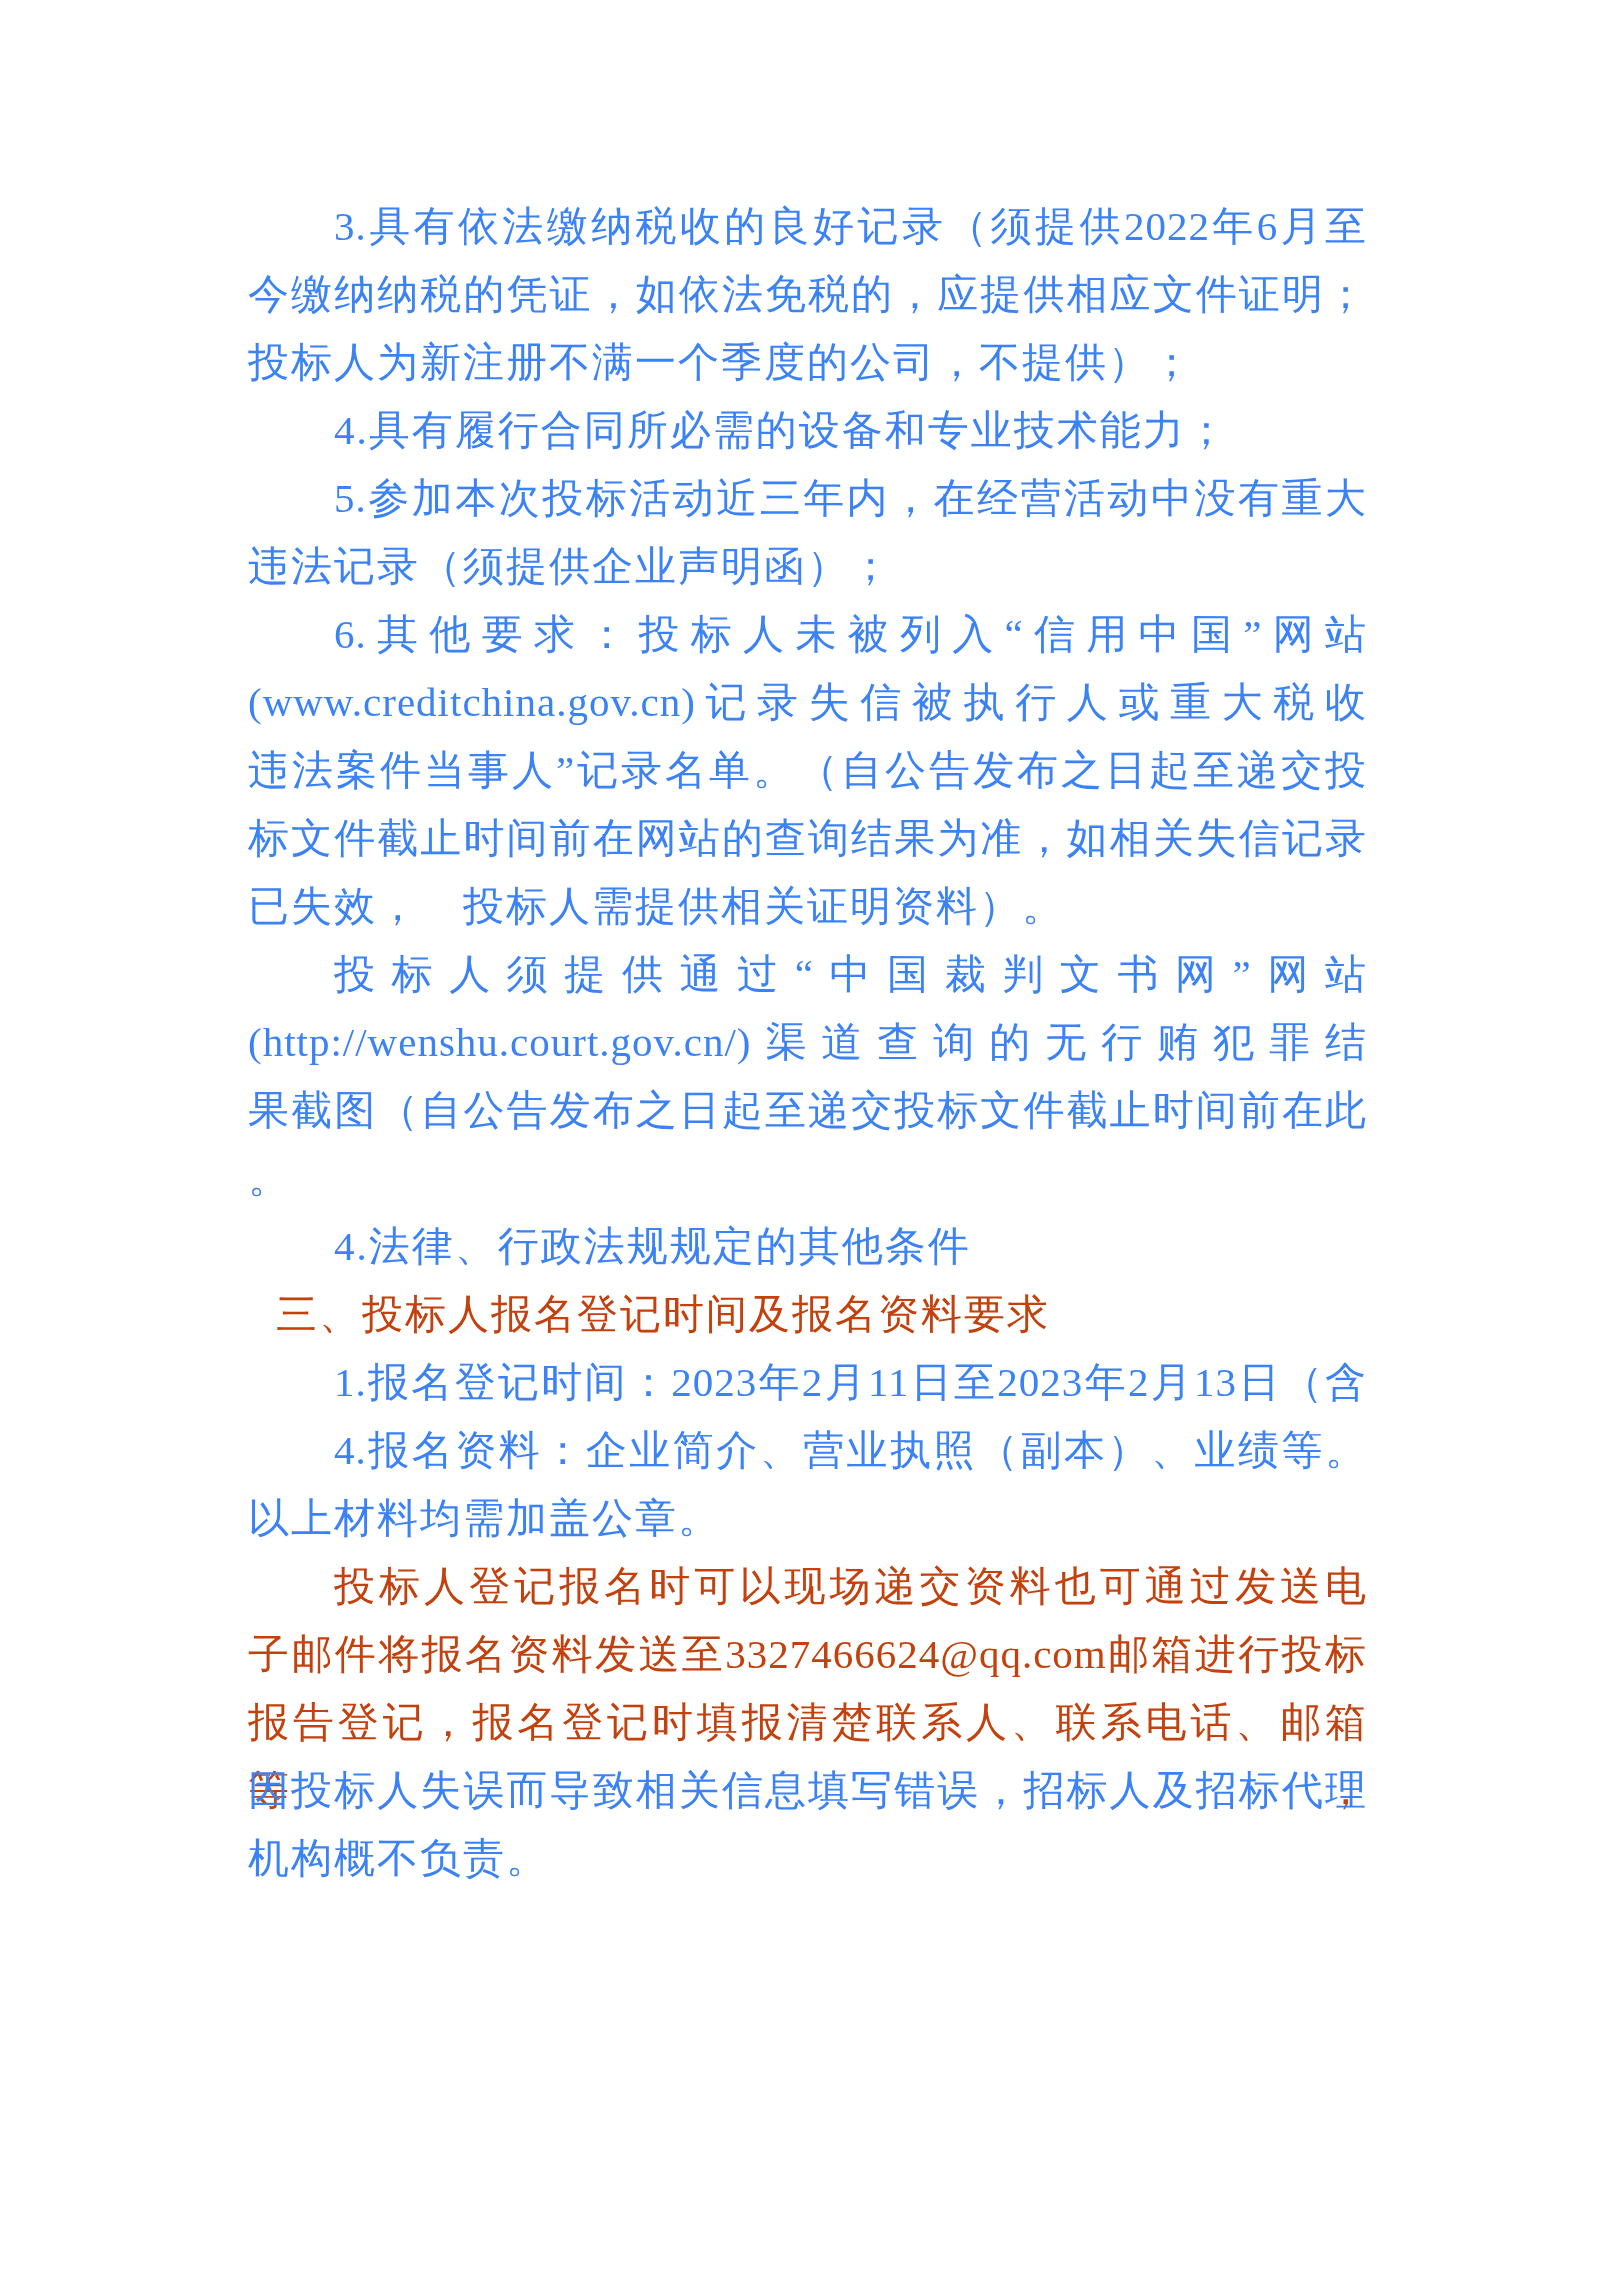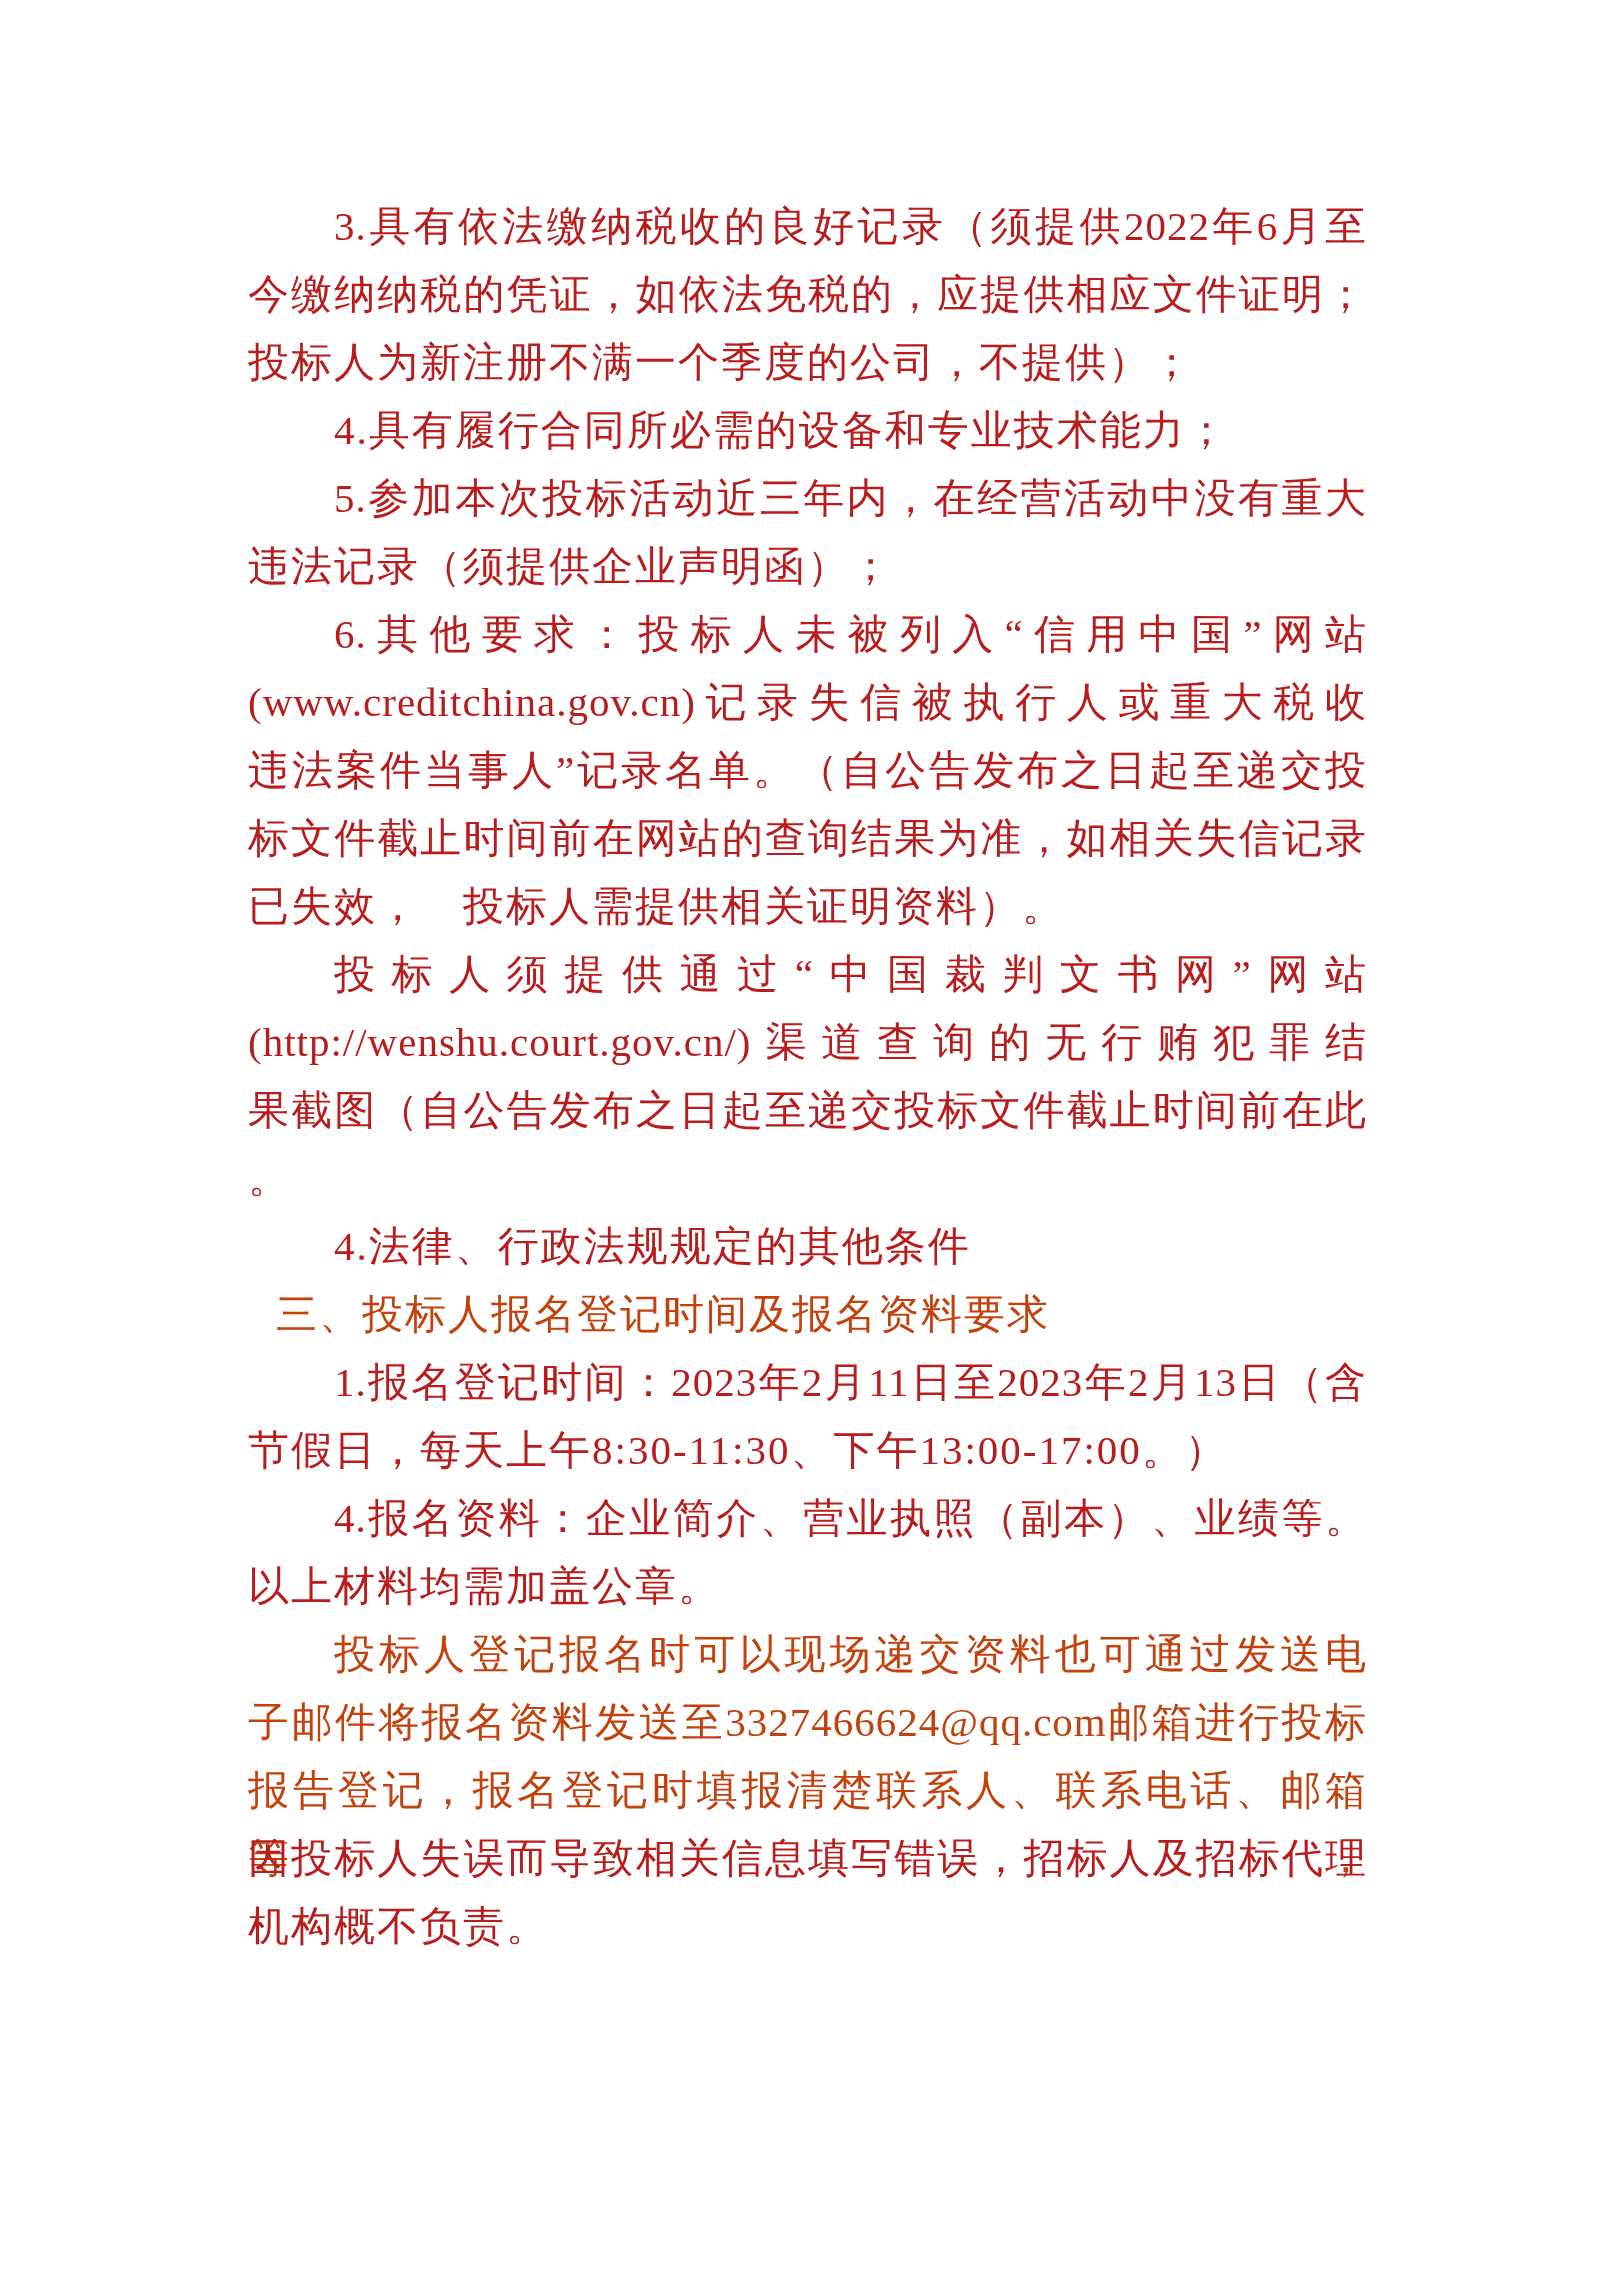--- a/index.html
+++ b/index.html
@@ -18,21 +18,21 @@
     position: absolute;
     left: 248px;
     top: 192px;
     width: 1119px;
   }
   .line {
     font-family: "Liberation Serif", "DejaVu Serif", serif;
     font-size: 41px;
     line-height: 68px;
     height: 68px;
-    color: #b91c1c;
+    color: #3b82f6;
     letter-spacing: 2px;
     white-space: nowrap;
     overflow: visible;
   }
   
   .fill {
     white-space: normal;
     letter-spacing: 1px;
     text-align: justify;
     text-align-last: justify;
@@ -62,21 +62,20 @@
     <div class="line fill">违法案件当事人”记录名单。（自公告发布之日起至递交投</div>
     <div class="line fill">标文件截止时间前在网站的查询结果为准，如相关失信记录</div>
     <div class="line">已失效，　投标人需提供相关证明资料）。</div>
     <div class="line indent fill">投标人须提供通过“中国裁判文书网”网站</div>
     <div class="line fill">(http://wenshu.court.gov.cn/)渠道查询的无行贿犯罪结</div>
     <div class="line fill">果截图（自公告发布之日起至递交投标文件截止时间前在此</div>
     <div class="line">。</div>
     <div class="line indent">4.法律、行政法规规定的其他条件</div>
     <div class="line indent-small bold">三、投标人报名登记时间及报名资料要求</div>
     <div class="line indent fill">1.报名登记时间：2023年2月11日至2023年2月13日（含</div>
-    <div class="line">节假日，每天上午8:30-11:30、下午13:00-17:00。）</div>
     <div class="line indent fill">4.报名资料：企业简介、营业执照（副本）、业绩等。</div>
     <div class="line">以上材料均需加盖公章。</div>
     <div class="line indent fill bold">投标人登记报名时可以现场递交资料也可通过发送电</div>
     <div class="line fill bold">子邮件将报名资料发送至3327466624@qq.com邮箱进行投标</div>
     <div class="line fill bold">报告登记，报名登记时填报清楚联系人、联系电话、邮箱等，</div>
     <div class="line fill">因投标人失误而导致相关信息填写错误，招标人及招标代理</div>
     <div class="line">机构概不负责。</div>
   </div>
 </div>
 

